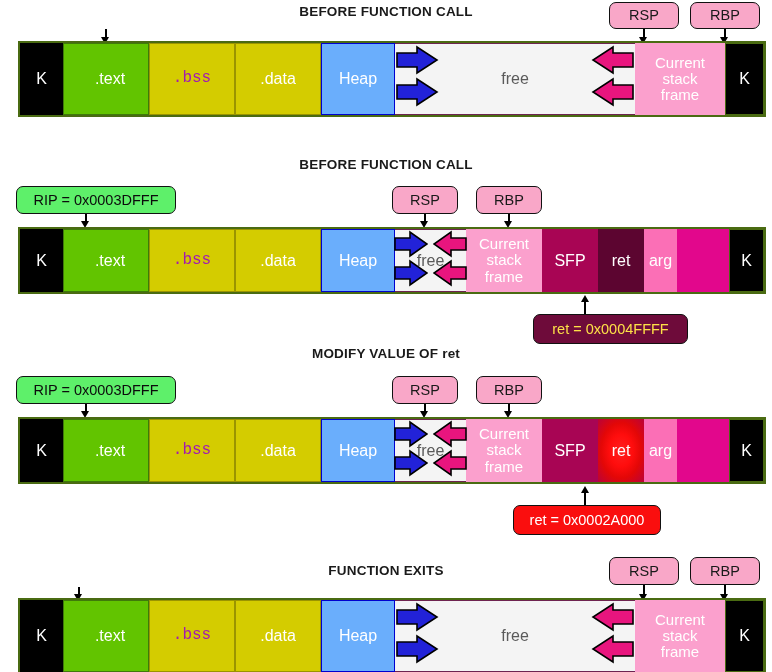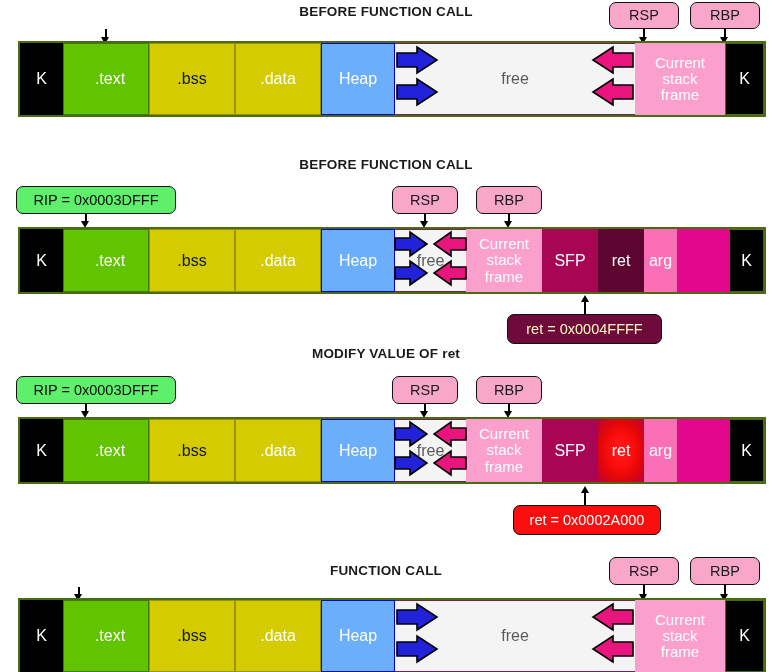--- a/index.html
+++ b/index.html
@@ -31,21 +31,21 @@
     display: flex;
     align-items: center;
     justify-content: center;
     font-size: 14.5px;
     white-space: nowrap;
     line-height: 1;
   }
   .callout.green-bright { background:#00e000; color:#0c0c0c; }
   .callout.green-soft   { background:#5ef06a; color:#0c0c0c; }
   .callout.pink         { background:#f9a7c8; color:#1a1a1a; }
-  .callout.maroon       { background:#6e0b3a; color:#fef9c3; }
+  .callout.maroon       { background:#6e0b3a; color:#fde047;margin-left:26px; }
   .callout.red          { background:#fa0e0e; color:#ffffff; }
 
   
   .vline {
     position: absolute;
     width: 1.6px;
     background: #000;
   }
   .vhead {
     position: absolute;
@@ -69,21 +69,21 @@
     display: flex;
     align-items: center;
     justify-content: center;
     font-size: 16px;
     line-height: 1.08;
     text-align: center;
     white-space: pre-line;
   }
   .seg.kernel    { background:#000000; color:#ffffff; }
   .seg.text      { background:#62c400; color:#ffffff; border:1.6px solid #3f7a0a;padding-left:8px; }
-  .seg.bss       { background:#d4cc00; color:#0f172a; border:1.6px solid #9a9400; }
+  .seg.bss       { background:#d4cc00; color:#a21caf; border:1.6px solid #9a9400;font-family:Liberation Mono, monospace; }
   .seg.data      { background:#d4cc00; color:#ffffff; border:1.6px solid #9a9400; }
   .seg.heap      { background:#6aaefc; color:#ffffff; border:1.6px solid #0000cf; }
   .seg.free      { background:#f4f4f4; color:#5a5a5a; border-top:1.3px solid #6e2350; border-bottom:1.3px solid #6e2350; }
   .seg.csframe   { background:#fba0cd; color:#ffffff; font-size:15px; }
   .seg.sfp       { background:#a80554; color:#ffffff; }
   .seg.ret       { background:#5c0530; color:#ffffff; }
   .seg.ret-hot   { background: radial-gradient(ellipse at 50% 50%, #ff1f1f 0%, #ff0d0d 36%, #e30707 62%, #b9033a 100%); color:#ffffff; }
   .seg.arg       { background:#fb6fb6; color:#ffffff; }
   .seg.stackrest { background:#e2078c; }
   .seg.kernel-r  { background:#000000; color:#ffffff; border:1.8px solid #4a6b12; }
@@ -226,21 +226,21 @@
         <polygon points="33,9 18,9 18,3 1,15 18,27 18,21 33,21" fill="#e8157e" stroke="#000" stroke-width="1.6"></polygon>
         <polygon points="33,38 18,38 18,32 1,44 18,56 18,50 33,50" fill="#e8157e" stroke="#000" stroke-width="1.6"></polygon>
       </svg>
     </div>
   </div>
 
   <div class="vhead up" style="left:580.5px;top:486px;"></div>
   <div class="vline" style="left:584px;top:493px;height:12px;"></div>
   <div class="callout red" style="left:513px;top:505px;width:148px;height:30px;">ret = 0x0002A000</div>
 
-  <div class="sec-title" style="left:0;top:563px;width:772px;">FUNCTION CALL</div>
+  <div class="sec-title" style="left:0;top:563px;width:772px;">FUNCTION EXITS</div>
 
   <div class="vline" style="left:78px;top:587px;height:10px;"></div>
   <div class="vhead down" style="left:73.5px;top:594px;"></div>
 
   <div class="callout pink" style="left:609px;top:557px;width:70px;height:28px;">RSP</div>
   <div class="vline" style="left:643px;top:585px;height:11px;"></div>
   <div class="vhead down" style="left:638.5px;top:594px;"></div>
 
   <div class="callout pink" style="left:690px;top:557px;width:70px;height:28px;">RBP</div>
   <div class="vline" style="left:724px;top:585px;height:11px;"></div>

